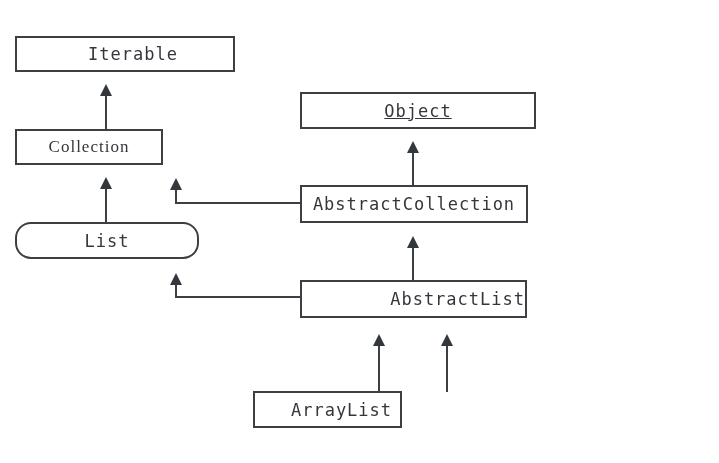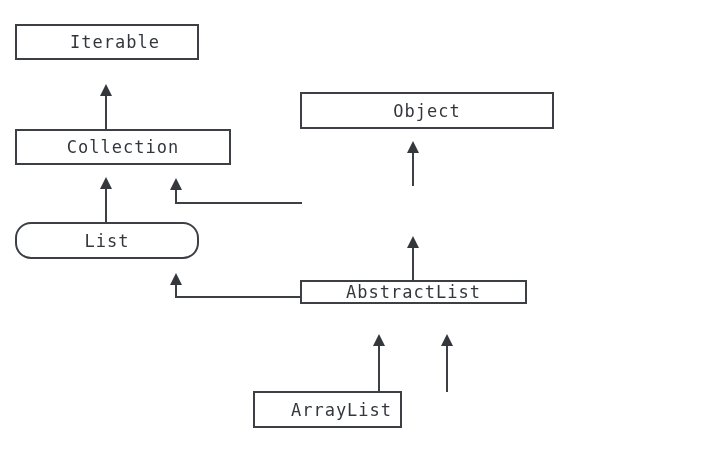--- a/index.html
+++ b/index.html
@@ -23,26 +23,26 @@
   .edges polygon{fill:var(--arrow);stroke:none;}
   .node{
     position:absolute;z-index:1;
     background:var(--boxfill);
     border:2px solid var(--line);
     display:flex;align-items:center;justify-content:center;
     color:var(--text);
     font-size:17px;letter-spacing:1px;
     white-space:nowrap;
   }
-  .n-iterable{left:15px;top:24px;width:184px;height:36px;padding-left:16px;}
-  .n-collection{left:15px;top:129px;width:216px;height:36px;}
+  .n-iterable{left:15px;top:36px;width:220px;height:36px;padding-left:16px;}
+  .n-collection{left:15px;top:129px;width:148px;height:36px;font-family:Liberation Serif, serif;}
   .n-list{left:15px;top:222px;width:184px;height:37px;border-radius:16px;}
-  .n-object{left:300px;top:92px;width:254px;height:37px;}
+  .n-object{left:300px;top:92px;width:236px;height:37px;text-decoration:underline;}
   .n-abstract-collection{left:300px;top:185px;width:228px;height:38px;}
-  .n-abstract-list{left:300px;top:280px;width:227px;height:24px;}
+  .n-abstract-list{left:300px;top:280px;width:227px;height:38px;justify-content:flex-end;}
   .n-array-list{left:253px;top:391px;width:149px;height:37px;padding-left:28px;}
   .n-linked-list{left:424px;top:391px;width:152px;height:37px;}
 </style>
 </head>
 <body>
 
 <div class="canvas">
 
   <svg class="edges" width="719" height="463" viewBox="0 0 719 463">
 
@@ -93,20 +93,23 @@
   </div>
 
   <div class="node n-object">
     <span>Object</span>
   </div>
 
   <div class="node n-collection">
     <span>Collection</span>
   </div>
 
+  <div class="node n-abstract-collection">
+    <span>AbstractCollection</span>
+  </div>
 
   <div class="node n-list">
     <span>List</span>
   </div>
 
   <div class="node n-abstract-list">
     <span>AbstractList</span>
   </div>
 
   <div class="node n-array-list">

